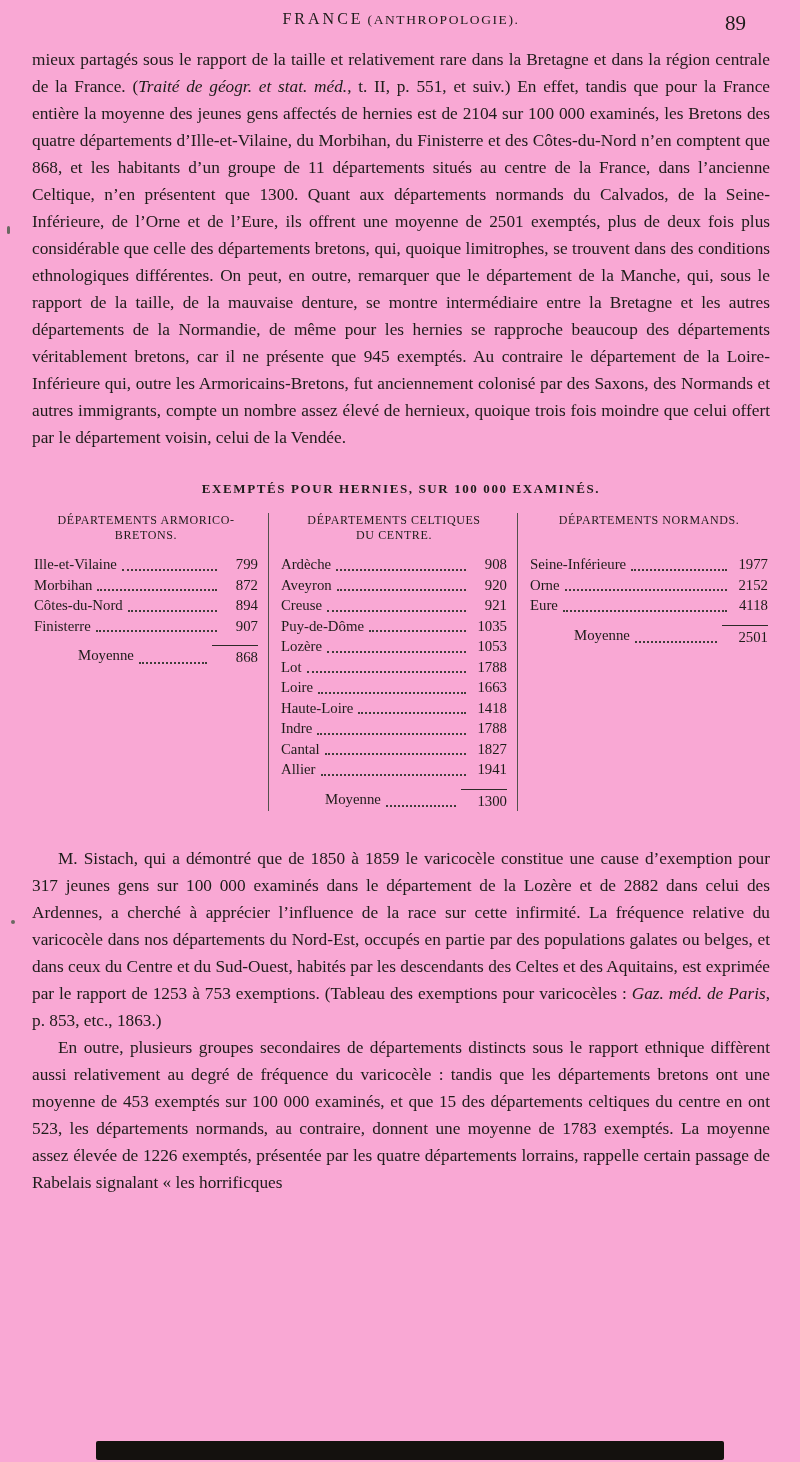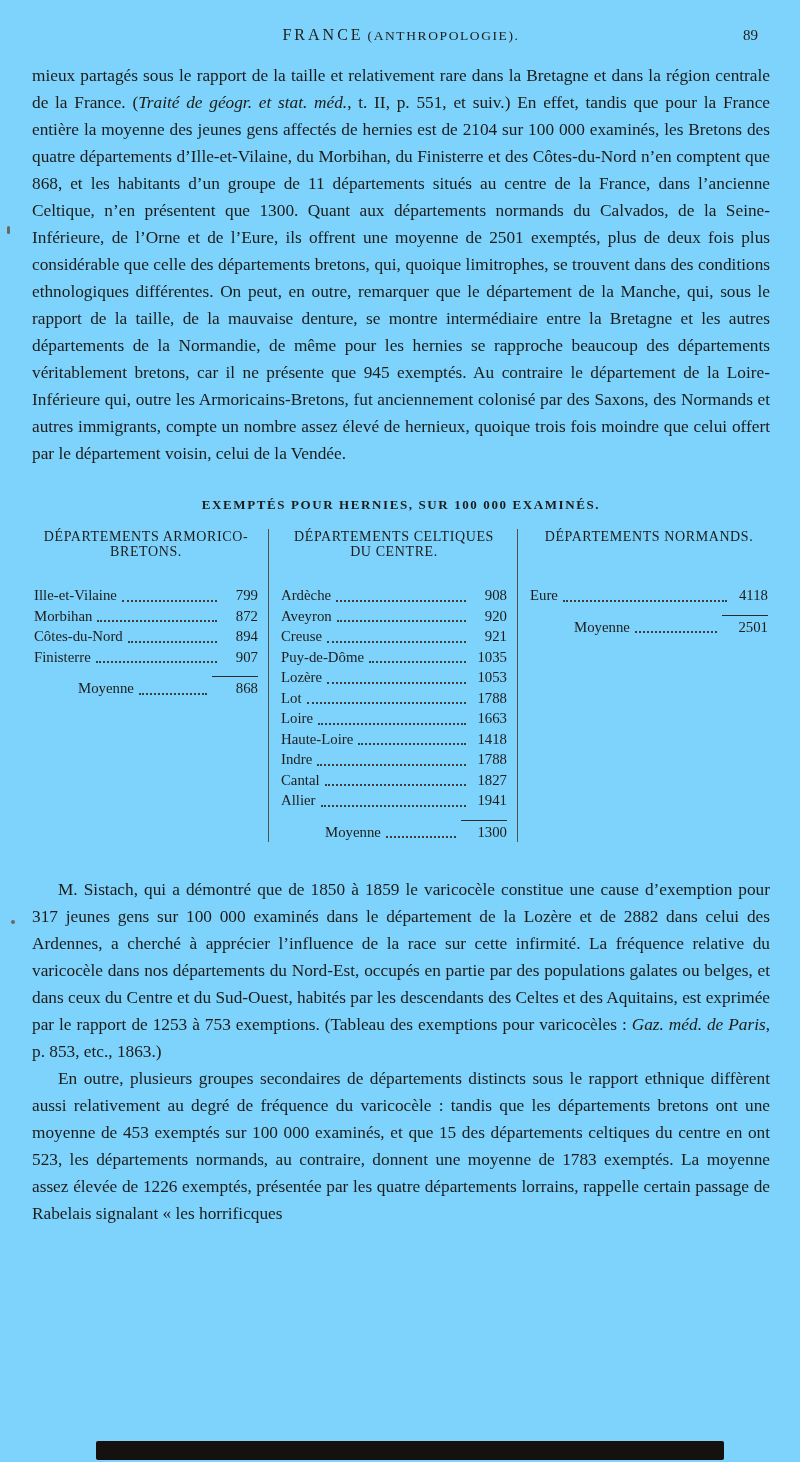--- a/index.html
+++ b/index.html
@@ -1,50 +1,50 @@
 <!DOCTYPE html>
 <html lang="fr"><head>
 <meta charset="utf-8">
 <title>FRANCE (ANTHROPOLOGIE) — p. 89</title>
 <style>
   * { box-sizing: border-box; }
   html, body { margin: 0; padding: 0; background: #f3f2ef; }
   .page {
     width: 800px; height: 1462px; margin: 0 auto; position: relative;
-    background: #7dd3fc; color: #1d1c1a; overflow: hidden;
-    padding: 26px 30px 0 32px;
+    background: #f9a8d4; color: #1d1c1a; overflow: hidden;
+    padding: 10px 30px 0 32px;
     font-family: "Liberation Serif", "DejaVu Serif", serif;
   }
 
   
   .running-head { position: relative; text-align: center; height: 26px; margin-bottom: 10px; }
   .ht-main  { font-size: 16px; letter-spacing: 3px; }
   .ht-paren { font-size: 13.5px; letter-spacing: 1.6px; }
-  .page-number { position: absolute; right: 12px; top: 1px; font-size: 15px; }
+  .page-number { position: absolute; right: 24px; top: 1px; font-size: 21px; }
 
   
   .body-text { margin: 0; font-size: 17.3px; line-height: 27px; text-align: justify; hyphens: none; }
   .body-text em { font-style: italic; }
   .indent { text-indent: 26px; }
 
   
   .table-title {
     margin: 30px 0 16px; text-align: center; font-weight: bold;
     font-size: 13px; letter-spacing: 1.6px;
   }
   .table-wrap { display: grid; grid-template-columns: 236px 1px 248px 1px 1fr; margin-bottom: 34px; }
   .vrule { background: #52504c; width: 1px; }
   .tcol { padding: 0 10px 0 12px; }
   .tcol.first { padding-left: 2px; }
   .tcol.last  { padding-right: 2px; }
   .tcol-header {
-    height: 36px; text-align: center; font-size: 14px; line-height: 15px;
-    letter-spacing: .6px; margin-bottom: 20px;
+    height: 36px; text-align: center; font-size: 12px; line-height: 15px;
+    letter-spacing: .6px; margin-bottom: 5px;
   }
-  .trow { display: flex; align-items: flex-end; font-size: 14.8px; line-height: 20.5px; }
+  .trow { display: flex; font-size: 14.8px; line-height: 20.5px; }
   .dept { white-space: nowrap; }
   .leader { flex: 1 1 auto; min-width: 10px; margin: 0 5px 4px; border-bottom: 2px dotted #3f3d3a; }
   .val  { min-width: 36px; text-align: right; white-space: nowrap; }
   .trow.moyenne { margin-top: 9px; }
   .moyenne .dept { margin-left: 44px; }
   .moyenne .val  { border-top: 1.4px solid #2c2a27; min-width: 46px; padding-top: 1px; }
 
   
   .scan-bar { position: absolute; left: 96px; bottom: 2px; width: 628px; height: 19px; background: #14110e; border-radius: 2px; }
   .speck { position: absolute; background: #6b6862; border-radius: 50%; }
@@ -170,20 +170,30 @@
     </div>
 
     <div class="vrule"></div>
 
     <div class="tcol last">
       <div class="tcol-header">
         <div>DÉPARTEMENTS NORMANDS.</div>
         <div></div>
       </div>
       <div class="trow">
+        <span class="dept">Seine-Inférieure</span>
+        <span class="leader"></span>
+        <span class="val">1977</span>
+      </div>
+      <div class="trow">
+        <span class="dept">Orne</span>
+        <span class="leader"></span>
+        <span class="val">2152</span>
+      </div>
+      <div class="trow">
         <span class="dept">Eure</span>
         <span class="leader"></span>
         <span class="val">4118</span>
       </div>
       <div class="trow moyenne">
         <span class="dept">Moyenne</span>
         <span class="leader"></span>
         <span class="val">2501</span>
       </div>
     </div>

